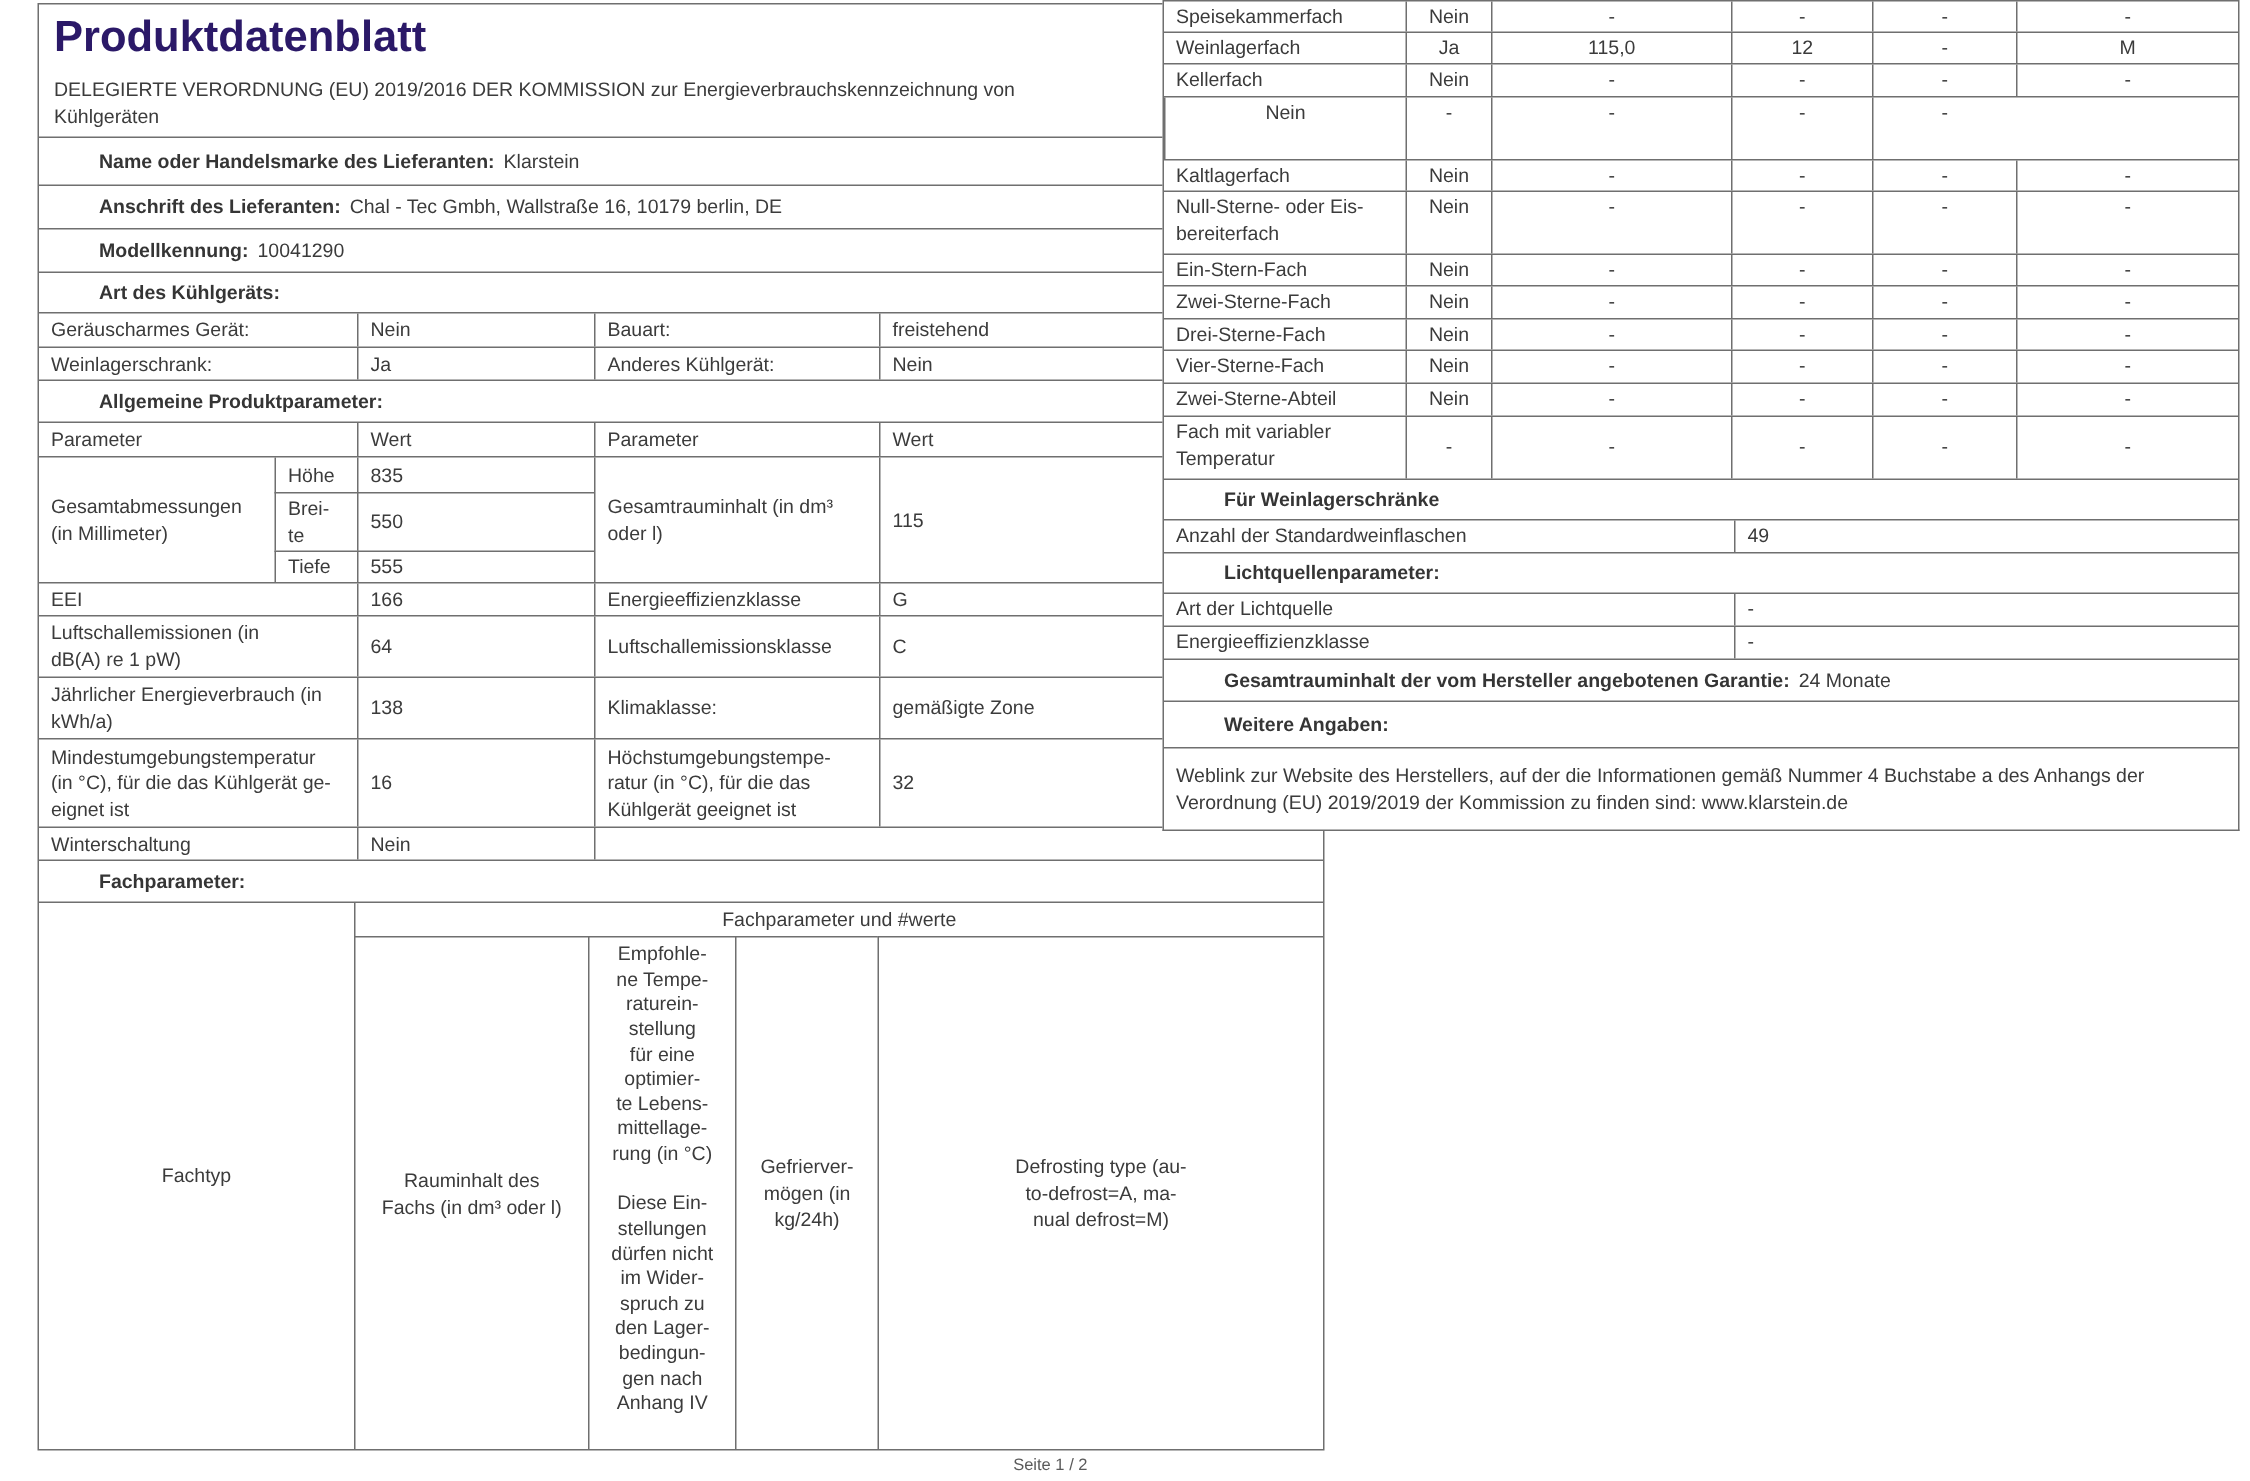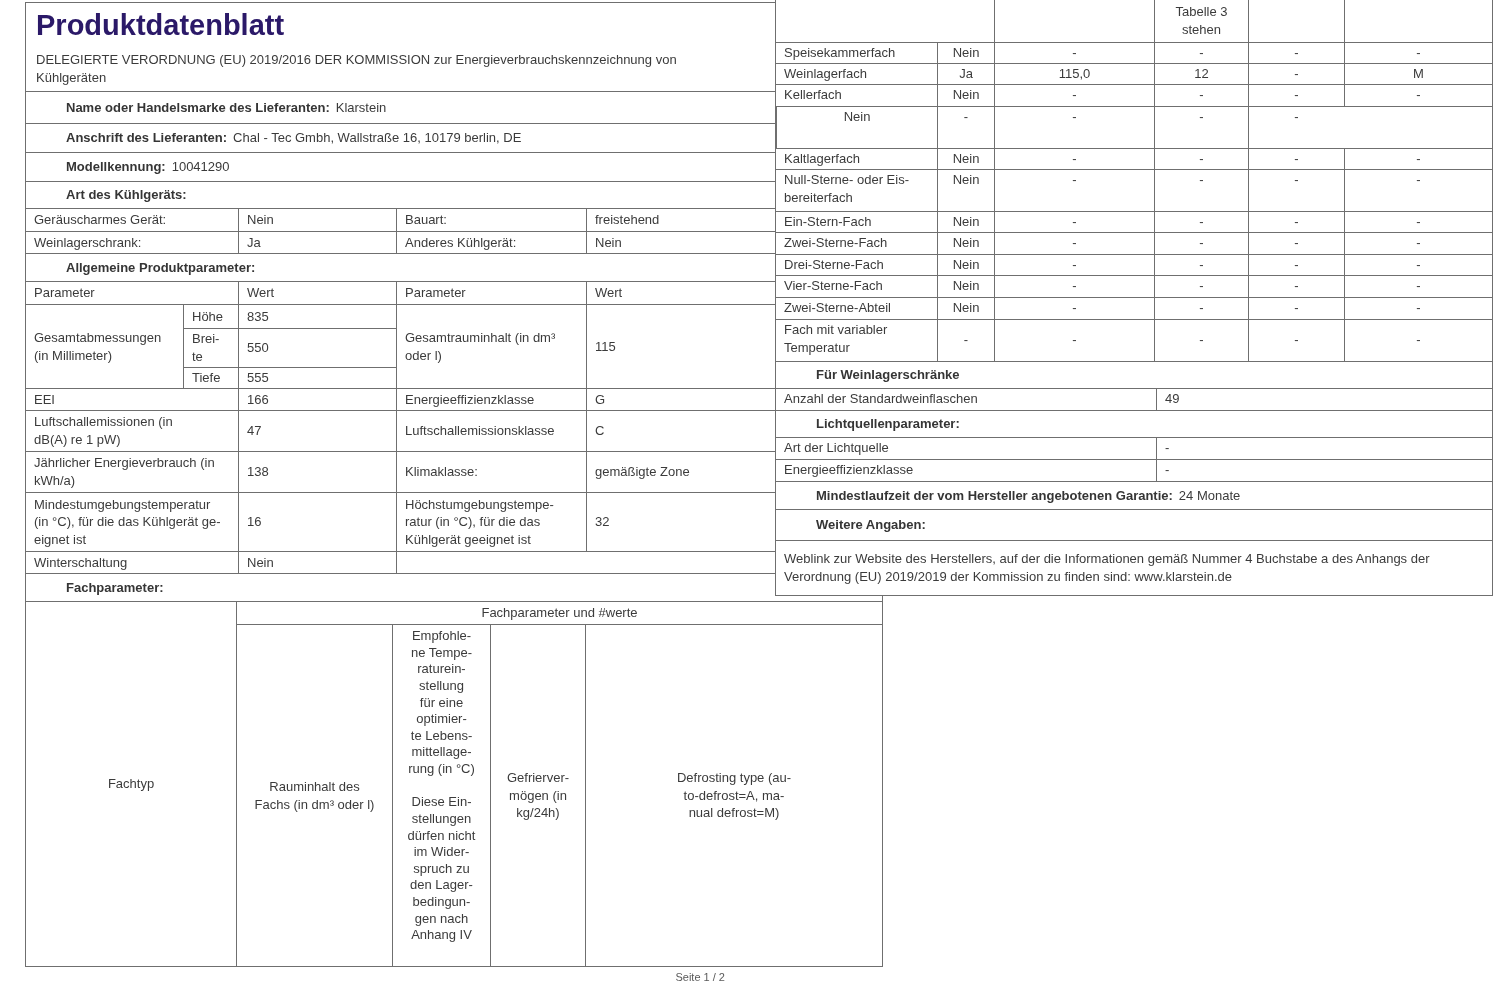--- a/index.html
+++ b/index.html
@@ -146,21 +146,21 @@
 
   <div class="row grid g4 h22">
     <div class="cell nl">EEI</div>
     <div class="cell">166</div>
     <div class="cell">Energieeffizienzklasse</div>
     <div class="cell">G</div>
   </div>
   <div class="row grid g4 h41">
     <div class="cell nl">Luftschallemissionen (in
 dB(A) re 1 pW)</div>
-    <div class="cell">47</div>
+    <div class="cell">64</div>
     <div class="cell">Luftschallemissionsklasse</div>
     <div class="cell">C</div>
   </div>
   <div class="row grid g4 h41">
     <div class="cell nl">Jährlicher Energieverbrauch (in
 kWh/a)</div>
     <div class="cell">138</div>
     <div class="cell">Klimaklasse:</div>
     <div class="cell">gemäßigte Zone</div>
   </div>
@@ -216,28 +216,20 @@
 to-defrost=A, ma-
 nual defrost=M)</div>
   </div>
 
 </div>
 
 <div class="footer" id="footer1">Seite 1 / 2</div>
 
 <div class="page" id="page2">
 
-  <div class="row first grid p2head h42">
-    <div class="cell nl"></div>
-    <div class="cell"></div>
-    <div class="cell mid ctr">Tabelle 3
-stehen</div>
-    <div class="cell"></div>
-    <div class="cell"></div>
-  </div>
 
   <div class="row grid p2row h21">
     <div class="cell nl">Speisekammerfach</div>
     <div class="cell ctr">Nein</div>
     <div class="cell ctr">-</div>
     <div class="cell ctr">-</div>
     <div class="cell ctr">-</div>
     <div class="cell ctr">-</div>
   </div>
   <div class="row grid p2row h21">
@@ -346,21 +338,21 @@
   <div class="row grid p2split h22">
     <div class="cell nl mid">Art der Lichtquelle</div>
     <div class="cell mid">-</div>
   </div>
   <div class="row grid p2split h22">
     <div class="cell nl mid">Energieeffizienzklasse</div>
     <div class="cell mid">-</div>
   </div>
 
   <div class="row info h28">
-    <span class="b">Mindestlaufzeit der vom Hersteller angebotenen Garantie:</span>
+    <span class="b">Gesamtrauminhalt der vom Hersteller angebotenen Garantie:</span>
     <span class="gap">24 Monate</span>
   </div>
 
   <div class="row info h31">
     <span class="b">Weitere Angaben:</span>
   </div>
 
   <div class="row h55 cell nl mid" style="border-left:none">Weblink zur Website des Herstellers, auf der die Informationen gemäß Nummer 4 Buchstabe a des Anhangs der
 Verordnung (EU) 2019/2019 der Kommission zu finden sind:  www.klarstein.de</div>
 

